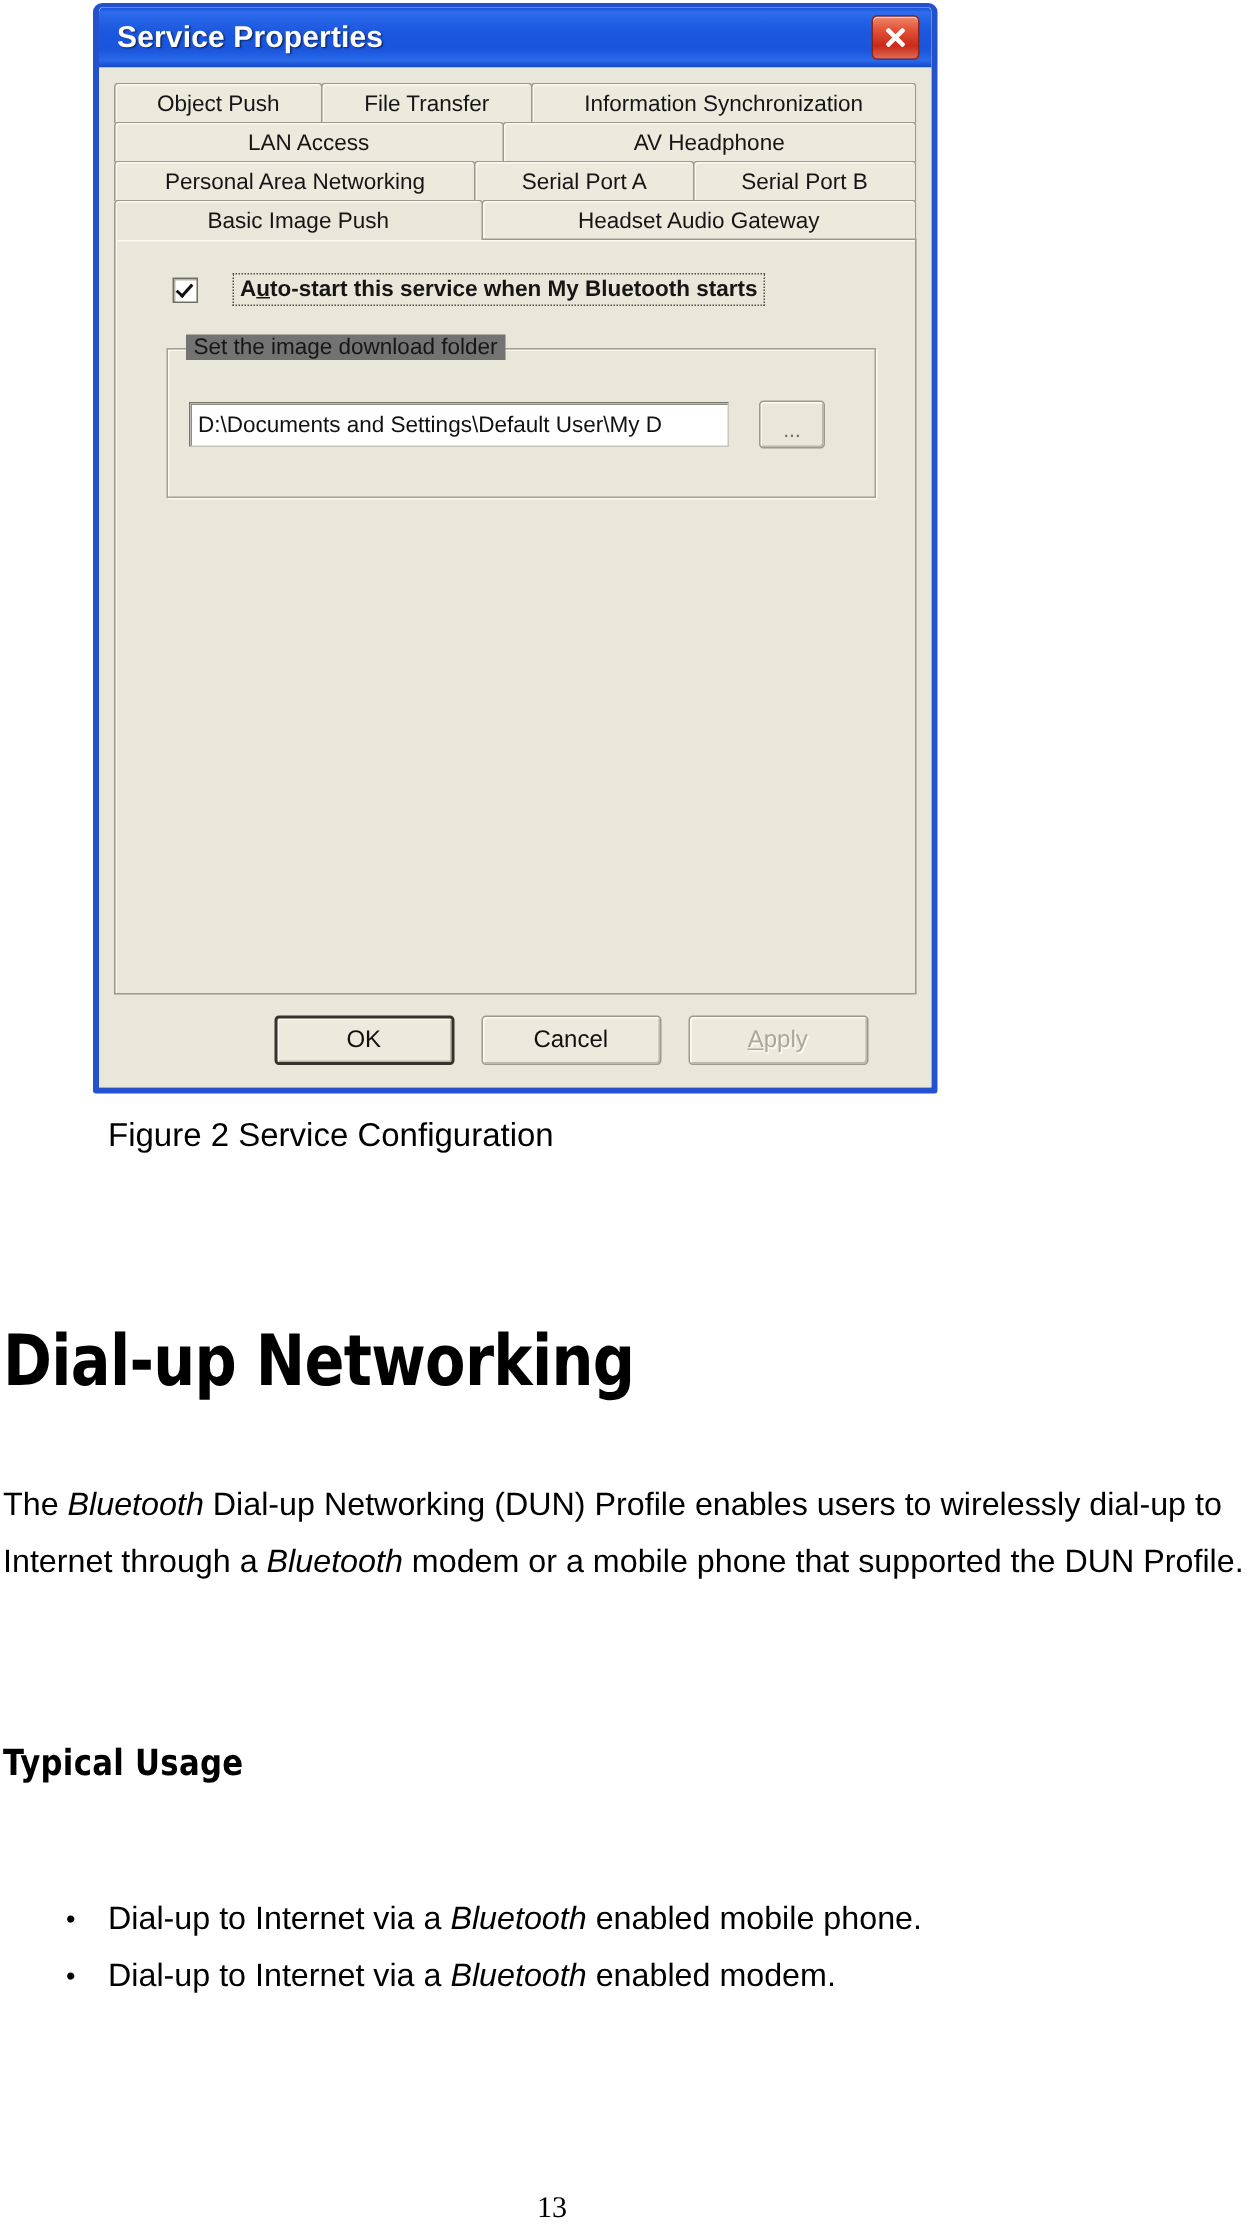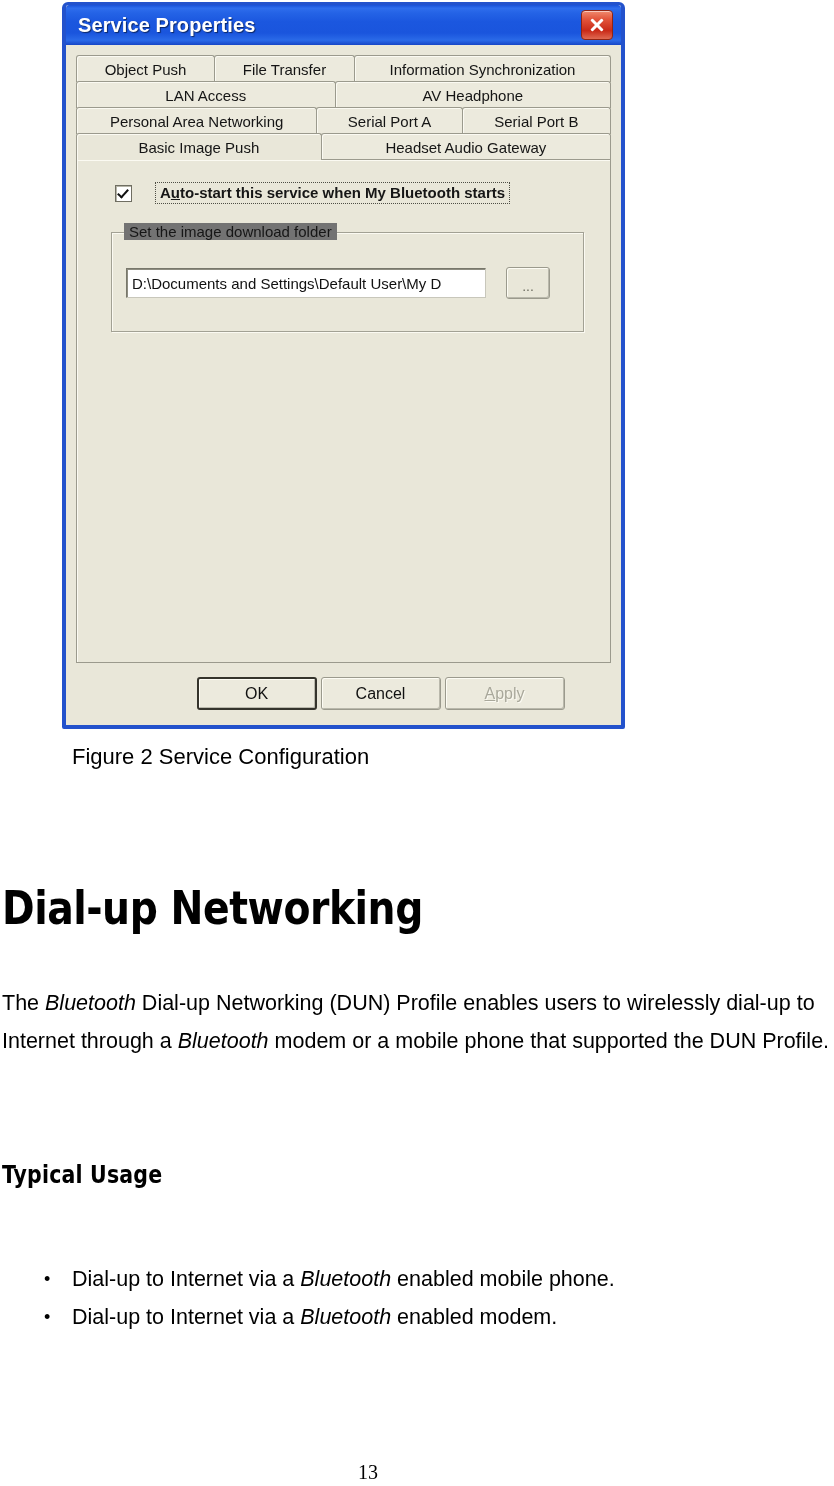--- a/index.html
+++ b/index.html
@@ -233,21 +233,21 @@
     padding-bottom: 4px;
     box-sizing: border-box;
     cursor: pointer;
     font-family: "Liberation Sans", sans-serif;
   }
 
   .button-bar {
     display: flex;
     justify-content: center;
     align-items: flex-end;
-    gap: 4px;
+    gap: 18px;
     margin-top: 14px;
     padding-left: 74px;
   }
   .dlg-btn {
     width: 120px;
     height: 33px;
     background: #ecead d;
     background: #eceadd;
     border: 1px solid #9b9a8d;
     border-radius: 3px;

